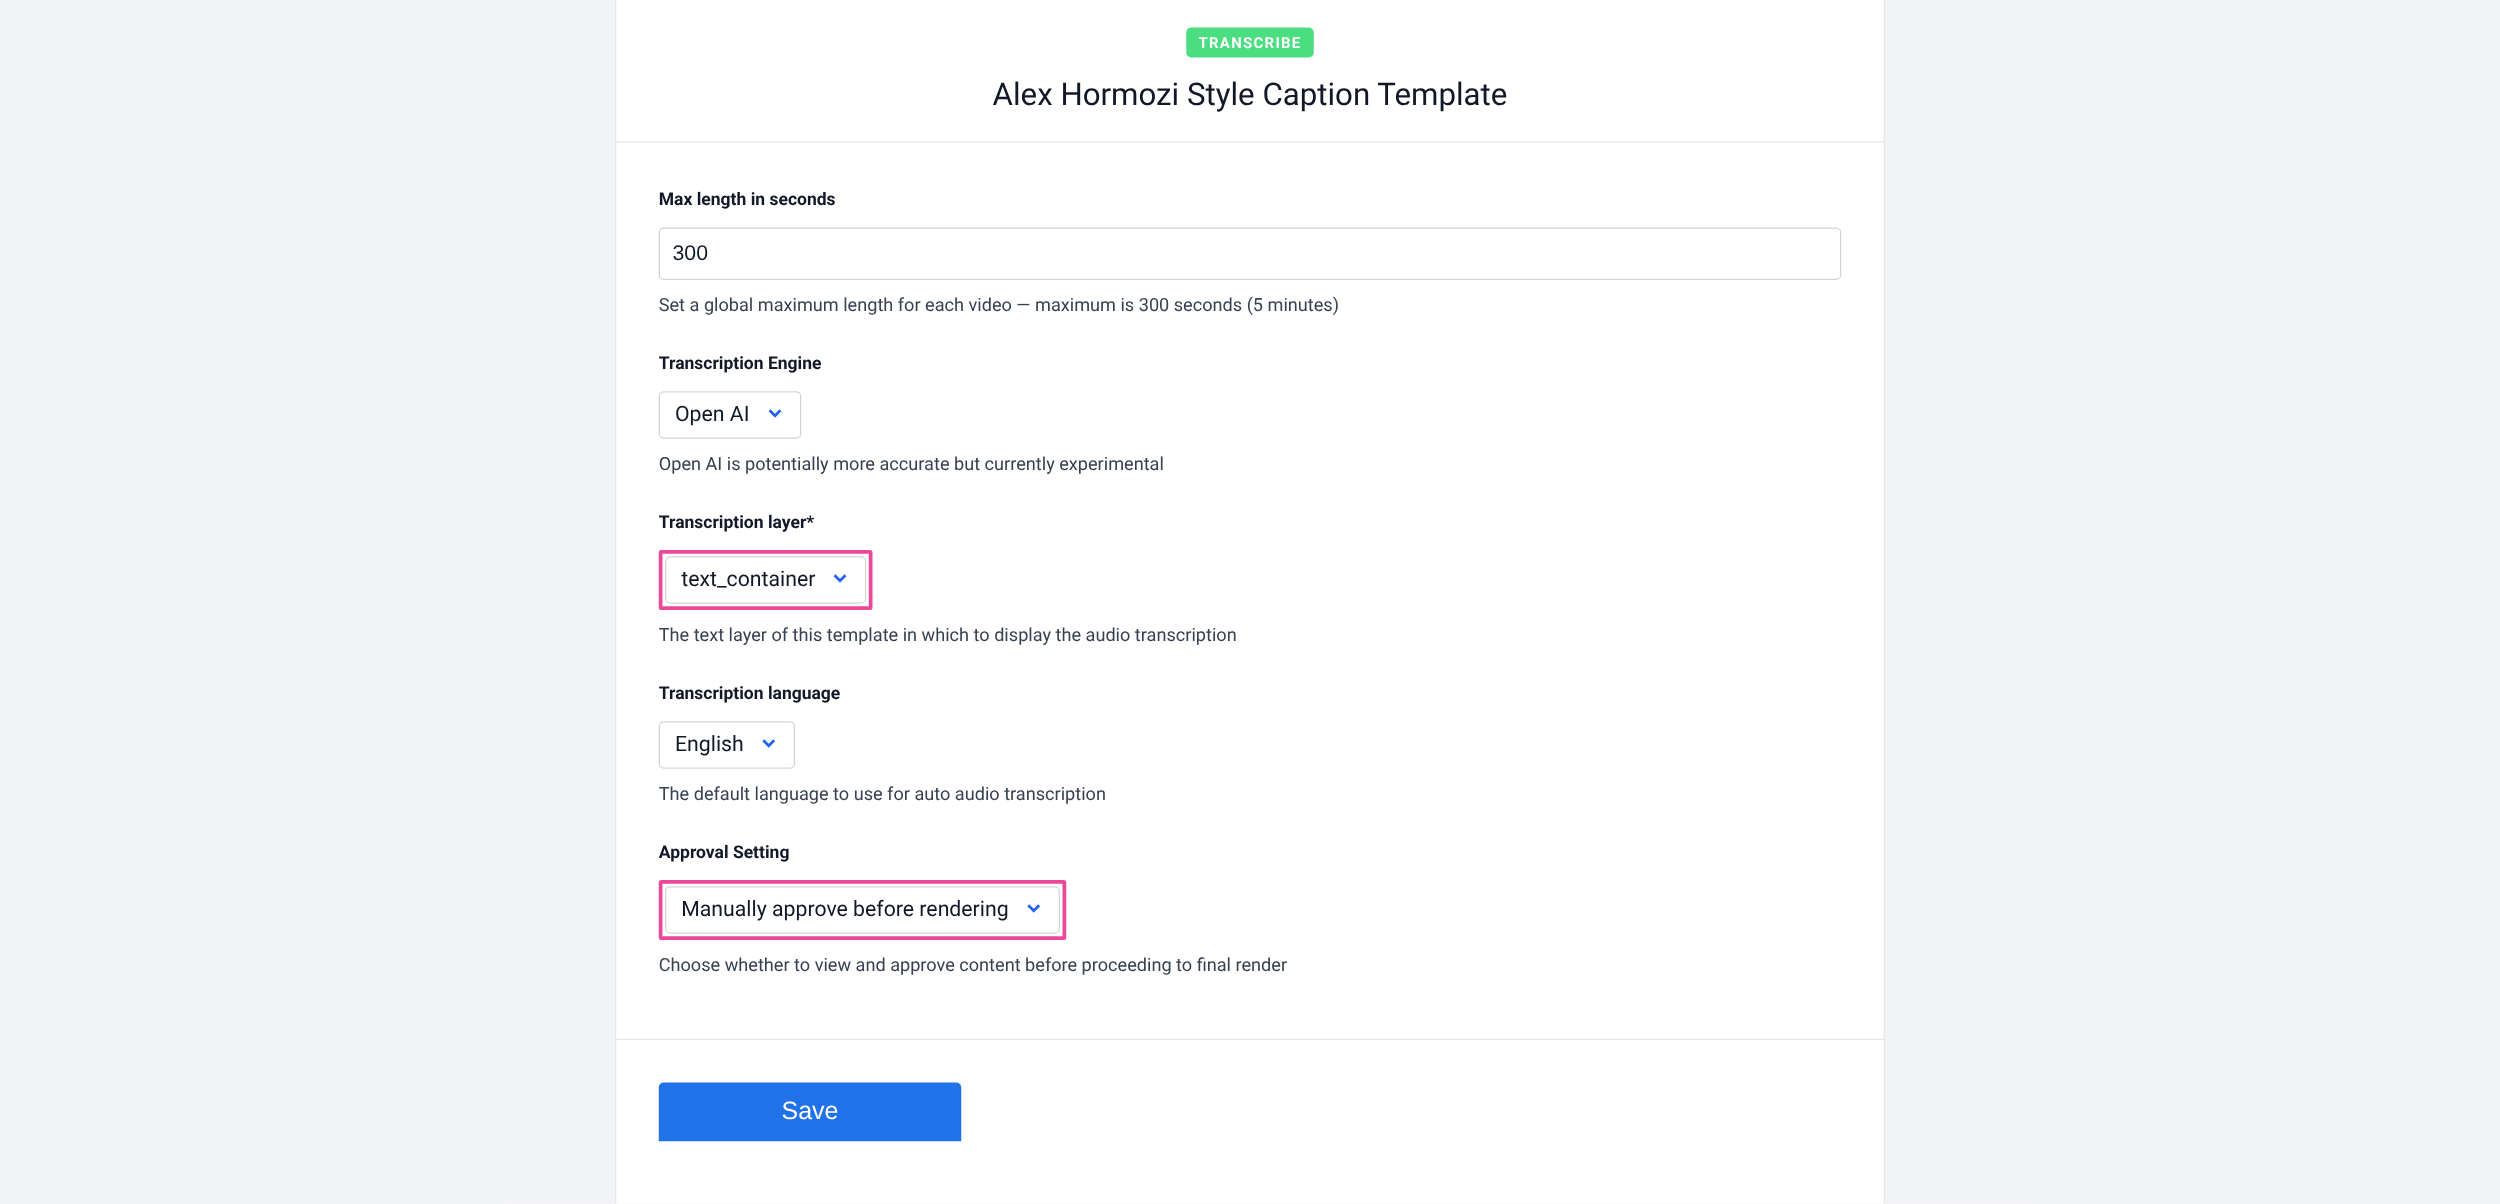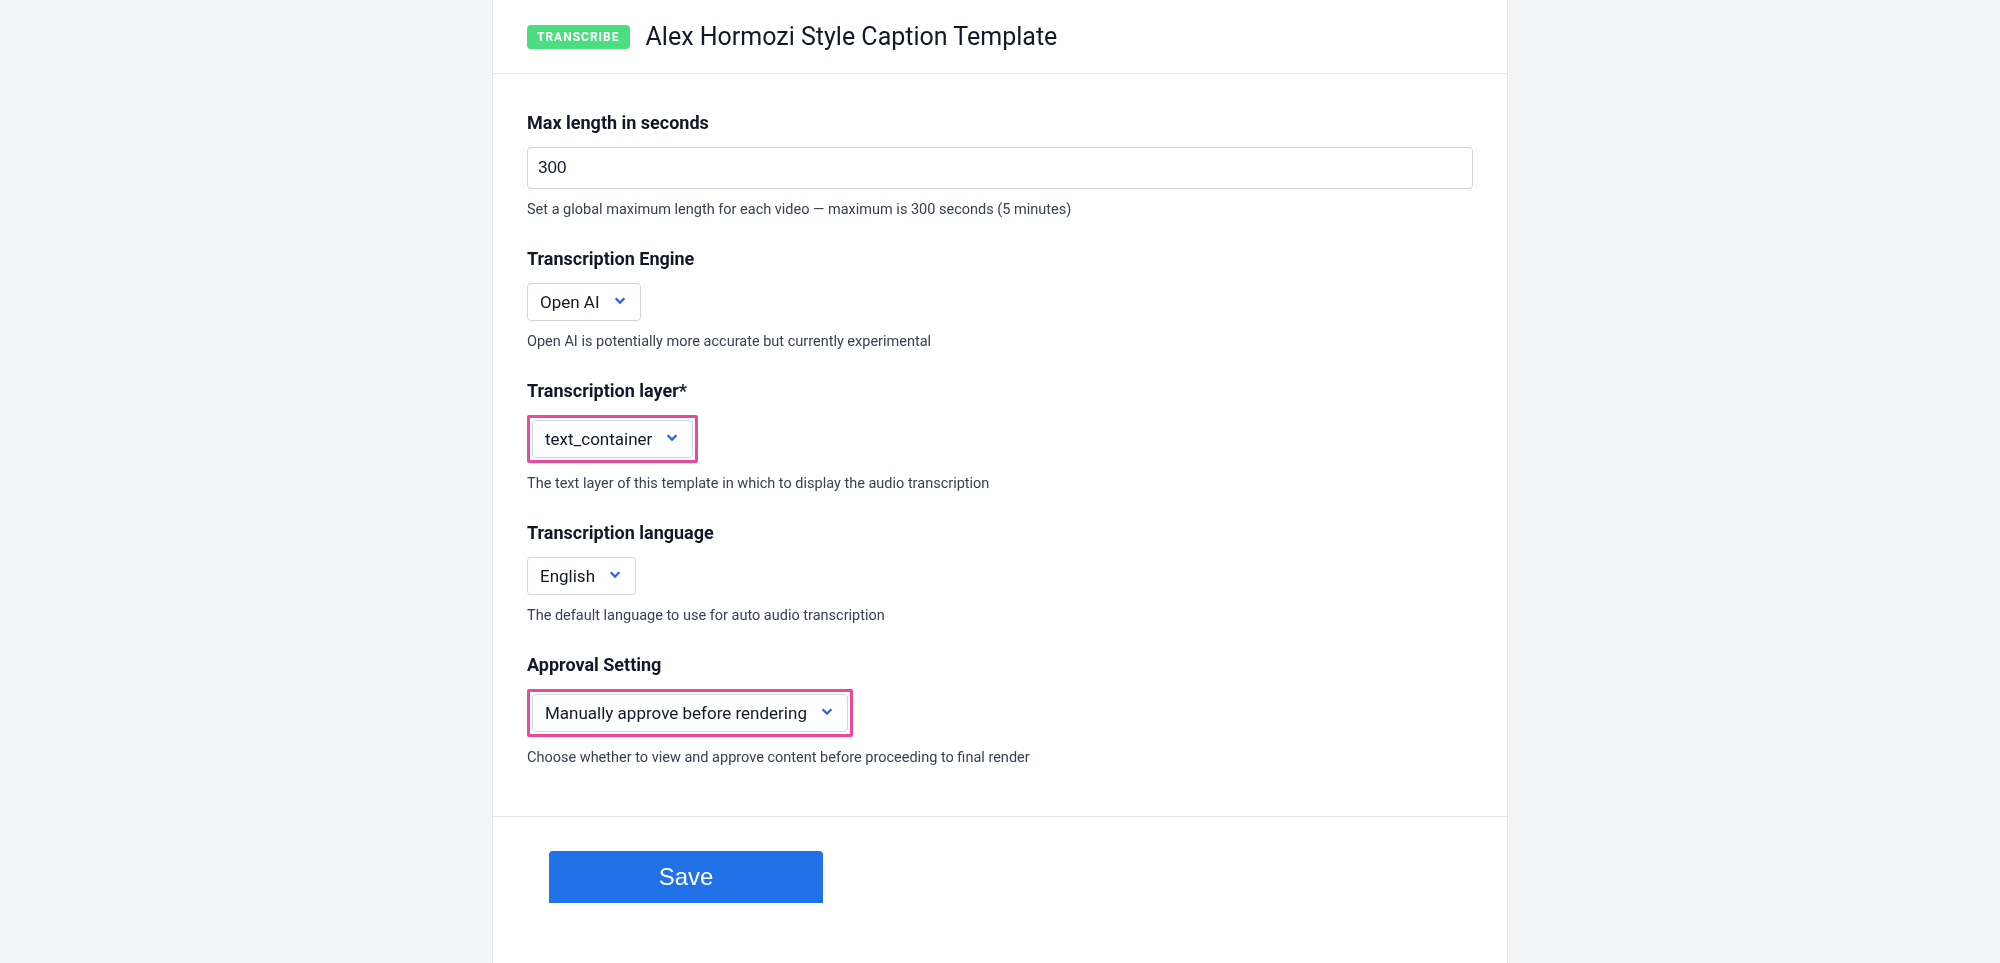--- a/index.html
+++ b/index.html
@@ -19,20 +19,21 @@
       border-left: 1px solid #e5e7eb;
       border-right: 1px solid #e5e7eb;
       min-height: 100vh;
     }
     .header {
       padding: 22px 34px;
       display: flex;
       align-items: center;
       gap: 16px;
       border-bottom: 1px solid #e5e7eb;
+      flex-direction: column;
     }
     .badge {
       background: #4ade80;
       color: #ffffff;
       font-size: 12px;
       font-weight: 700;
       letter-spacing: 1px;
       padding: 5px 10px;
       border-radius: 4px;
       text-transform: uppercase;
@@ -42,21 +43,21 @@
       font-weight: 400;
       color: #111827;
     }
     .form-body {
       padding: 38px 34px 20px 34px;
     }
     .form-group {
       margin-bottom: 30px;
     }
     .field-label {
-      font-size: 18px;
+      font-size: 14px;
       font-weight: 700;
       color: #111827;
       margin-bottom: 14px;
       display: block;
     }
     .text-input {
       width: 100%;
       padding: 10px 10px;
       font-size: 17px;
       border: 1px solid #d1d5db;
@@ -103,28 +104,27 @@
       display: inline-block;
     }
     .footer-section {
       border-top: 1px solid #e5e7eb;
       padding: 34px 34px 0 34px;
     }
     .save-button {
       background: #2171e8;
       color: #ffffff;
       border: none;
-      font-size: 24px;
+      font-size: 20px;
       padding: 12px 0;
-      width: 274px;
+      width: 242px;
       border-radius: 4px 4px 0 0;
       cursor: pointer;
       text-align: center;
       display: block;
-      margin-left: 22px;
     }
   </style>
 </head>
 <body>
 
 <div class="page-wrapper">
 
   <div class="header">
     <span class="badge">TRANSCRIBE</span>
     <h1 class="page-title">Alex Hormozi Style Caption Template</h1>

